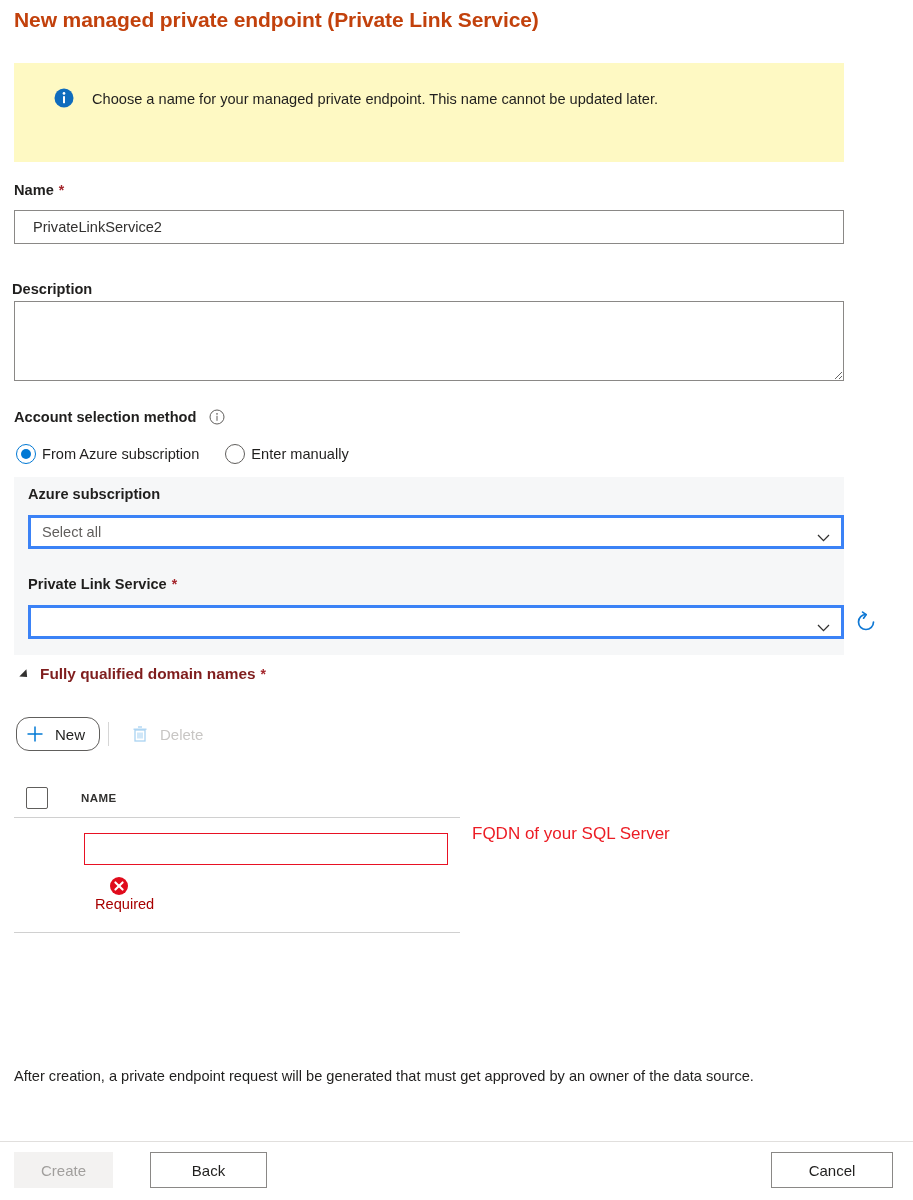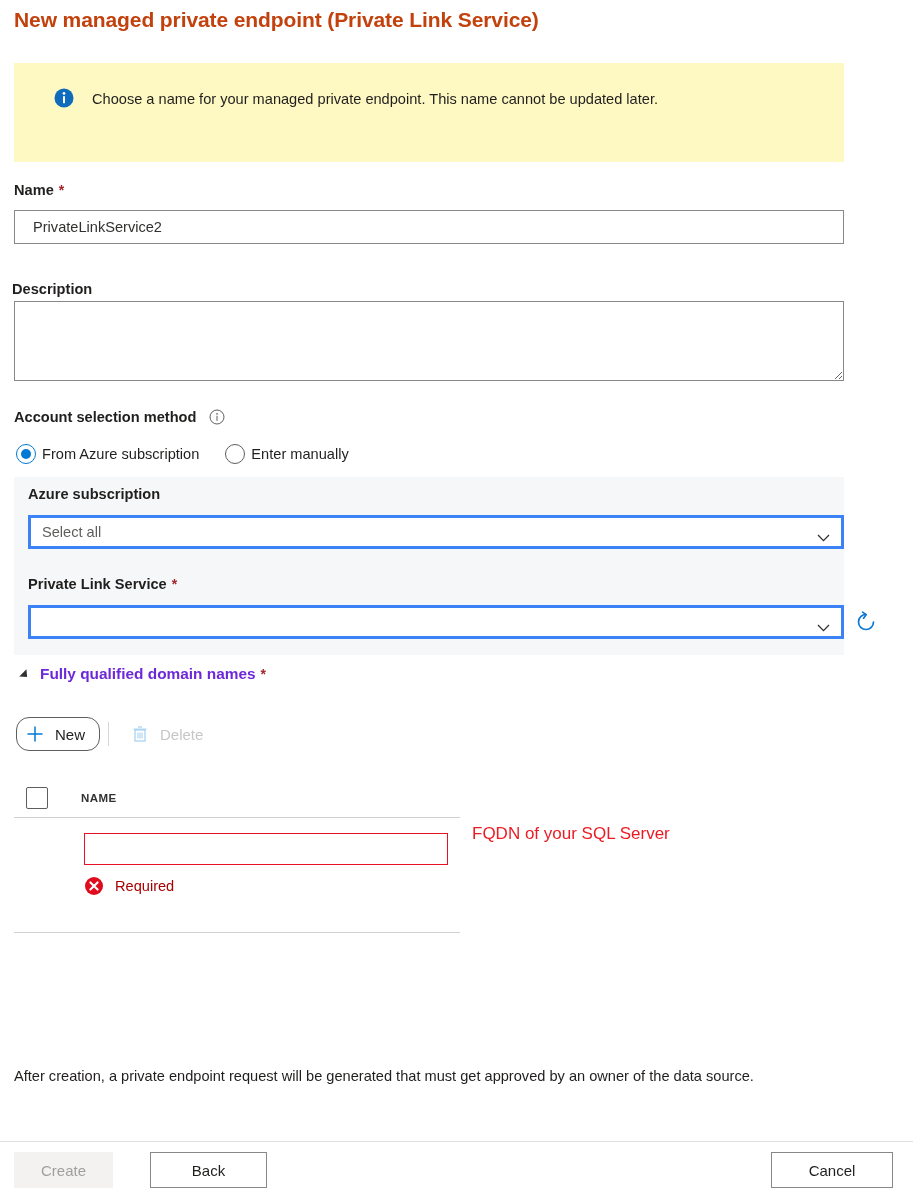--- a/index.html
+++ b/index.html
@@ -220,21 +220,21 @@
     border-left: 6px solid #323130;
     border-top: 5px solid transparent;
     border-bottom: 5px solid transparent;
     transform: rotate(45deg);
     margin-right: 12px;
     margin-top: 1px;
   }
   .fqdn-title {
     font-size: 15.4px;
     font-weight: 600;
-    color: #6d28d9;
+    color: #7f1d1d;
     white-space: nowrap;
   }
 
   
   .toolbar {
     position: absolute;
     left: 16px;
     top: 717px;
     display: flex;
     align-items: center;
@@ -314,20 +314,21 @@
     color: #323130;
     padding: 0 8px;
     outline: none;
   }
   .err-line {
     position: absolute;
     left: 70px;
     top: 57px;
     display: flex;
     align-items: center;
+    flex-direction: column;
   }
   .err-ico { width: 20px; height: 20px; flex: 0 0 auto; }
   .err-text {
     font-size: 14.6px;
     color: #a80000;
     margin-left: 11px;
   }
 
   .annotation {
     position: absolute;

